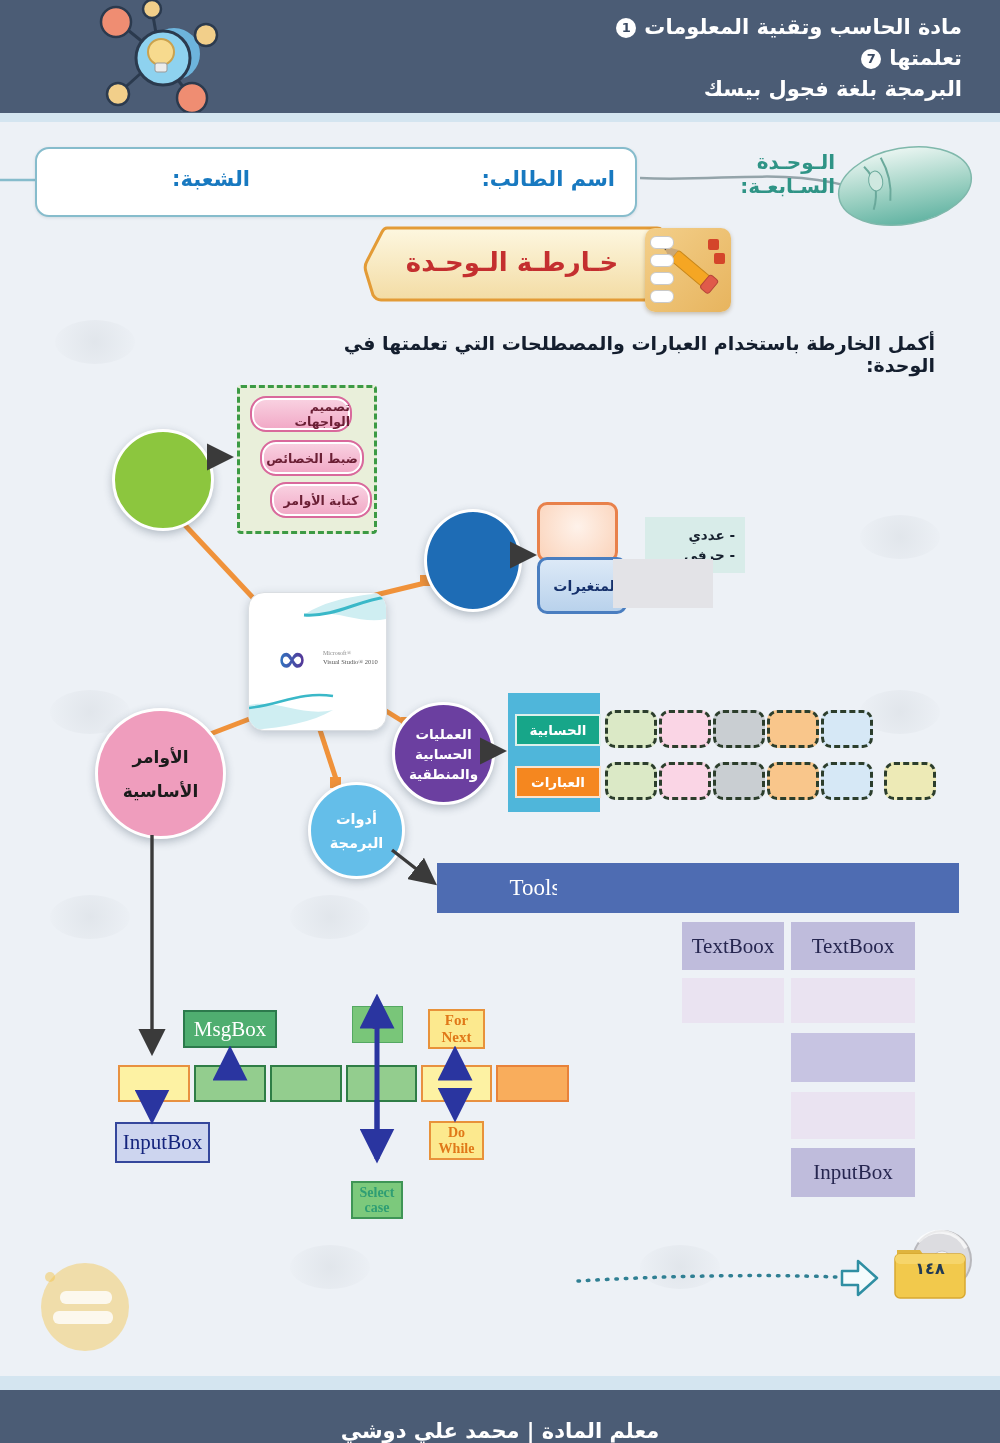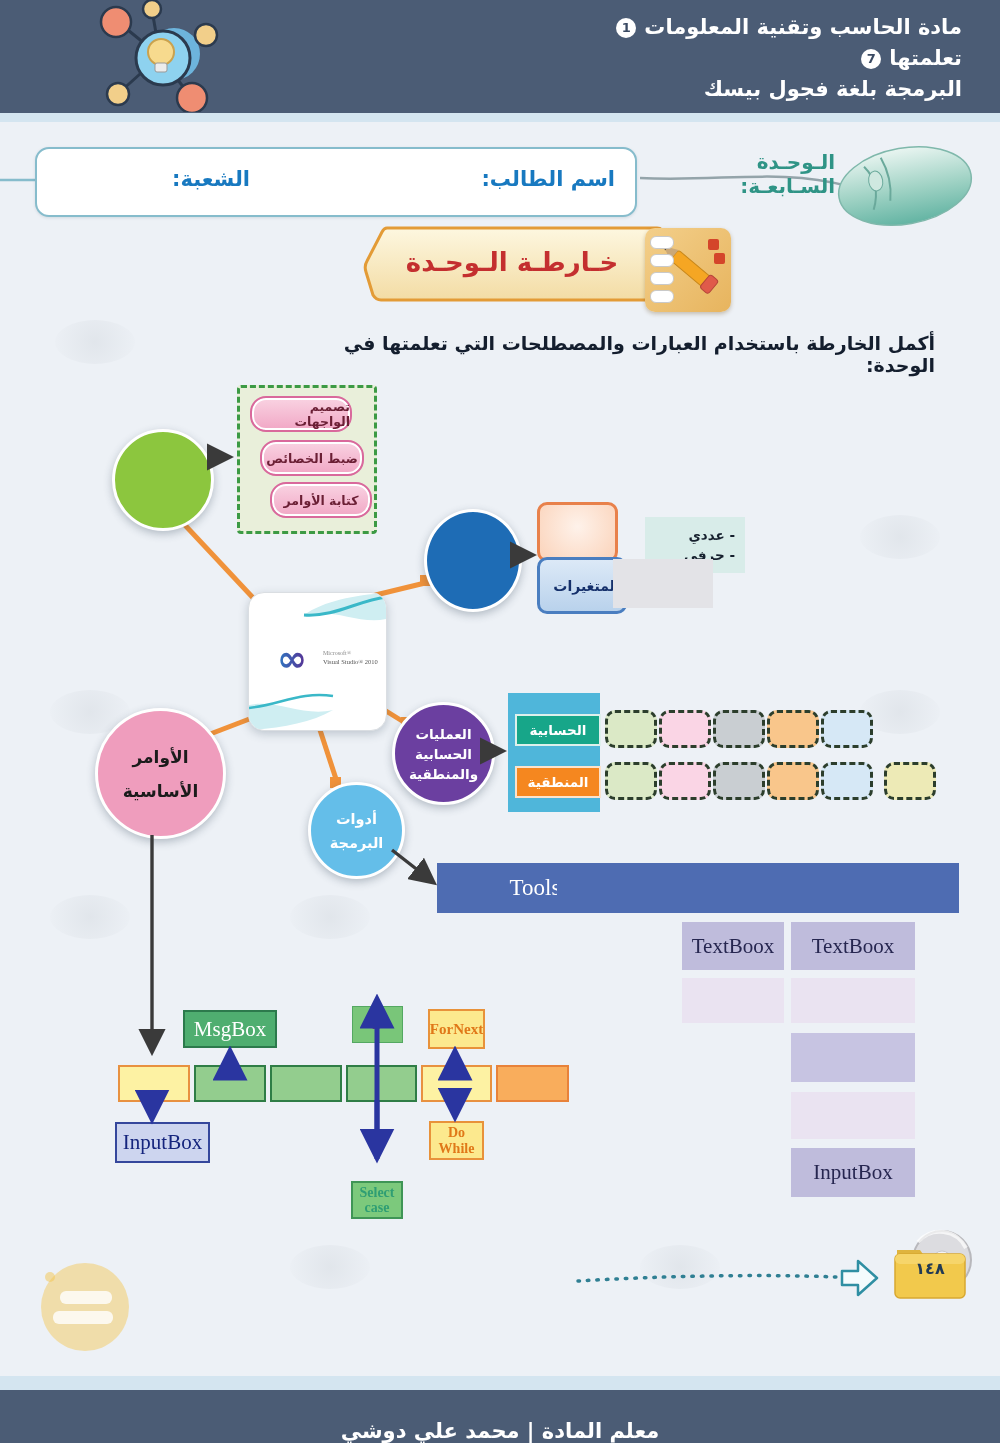--- a/index.html
+++ b/index.html
@@ -93,21 +93,21 @@
   
   .flowb{position:absolute;height:37px;box-sizing:border-box;display:flex;align-items:center;justify-content:center;}
   .fyellow{background:#fdf2a3;border:2px solid #e89140;}
   .fgreen{background:#93cd8e;border:2px solid #2f7d46;}
   .forange{background:#f9ad5c;border:2px solid #e8823a;}
   .msgbox{left:183px;top:1010px;width:94px;height:38px;background:#4fae70;border:2px solid #2c7a4c;
           color:#fff;font-size:21px;}
   .ifbox{left:352px;top:959px;width:51px;height:37px;background:#79c679;border:1px solid #54a862;
          color:#701a75;font-size:13px;margin-top:47px;}
   .fornext{left:428px;top:1009px;width:57px;height:40px;background:#fce98e;border:2px solid #e8923a;
-           color:#e07818;font-size:15px;line-height:17px;font-weight:bold;}
+           color:#e07818;font-size:15px;line-height:17px;flex-direction:column;font-weight:bold;}
   .dowhile{left:429px;top:1121px;width:55px;height:39px;background:#fce98e;border:2px solid #e8923a;
            color:#e07818;font-size:14px;line-height:16px;flex-direction:column;font-weight:bold;}
   .inputbox{left:115px;top:1122px;width:95px;height:41px;background:#cdd5ef;border:2px solid #35479c;
             color:#15257d;font-size:21px;}
   .selcase{left:351px;top:1161px;width:52px;height:38px;background:#7cc97c;border:2px solid #3f9556;
            color:#2f9e74;font-size:14px;line-height:15px;flex-direction:column;font-weight:bold;margin-top:20px;}
 
   .pagenum{left:897px;top:1259px;width:66px;text-align:center;color:#223a55;
            font-size:16px;font-weight:bold;}
   .wm{position:absolute;width:80px;height:44px;border-radius:50%;
@@ -291,21 +291,21 @@
     <span>الحسابية</span>
     <span>والمنطقية</span>
   </div>
   <div class="abs circ c-cyan" dir="rtl">
     <span>أدوات</span>
     <span>البرمجة</span>
   </div>
 
   <div class="abs opspanel"></div>
   <div class="abs opteal" dir="rtl">الحسابية</div>
-  <div class="abs oporange" dir="rtl">المنطقية</div>
+  <div class="abs oporange" dir="rtl">العبارات</div>
 
   <div class="abs dashb dg" style="left:605px;top:710px;"></div>
   <div class="abs dashb dp" style="left:659px;top:710px;"></div>
   <div class="abs dashb dgr" style="left:713px;top:710px;"></div>
   <div class="abs dashb do" style="left:767px;top:710px;"></div>
   <div class="abs dashb db" style="left:821px;top:710px;"></div>
 
   <div class="abs dashb dg" style="left:605px;top:762px;"></div>
   <div class="abs dashb dp" style="left:659px;top:762px;"></div>
   <div class="abs dashb dgr" style="left:713px;top:762px;"></div>

